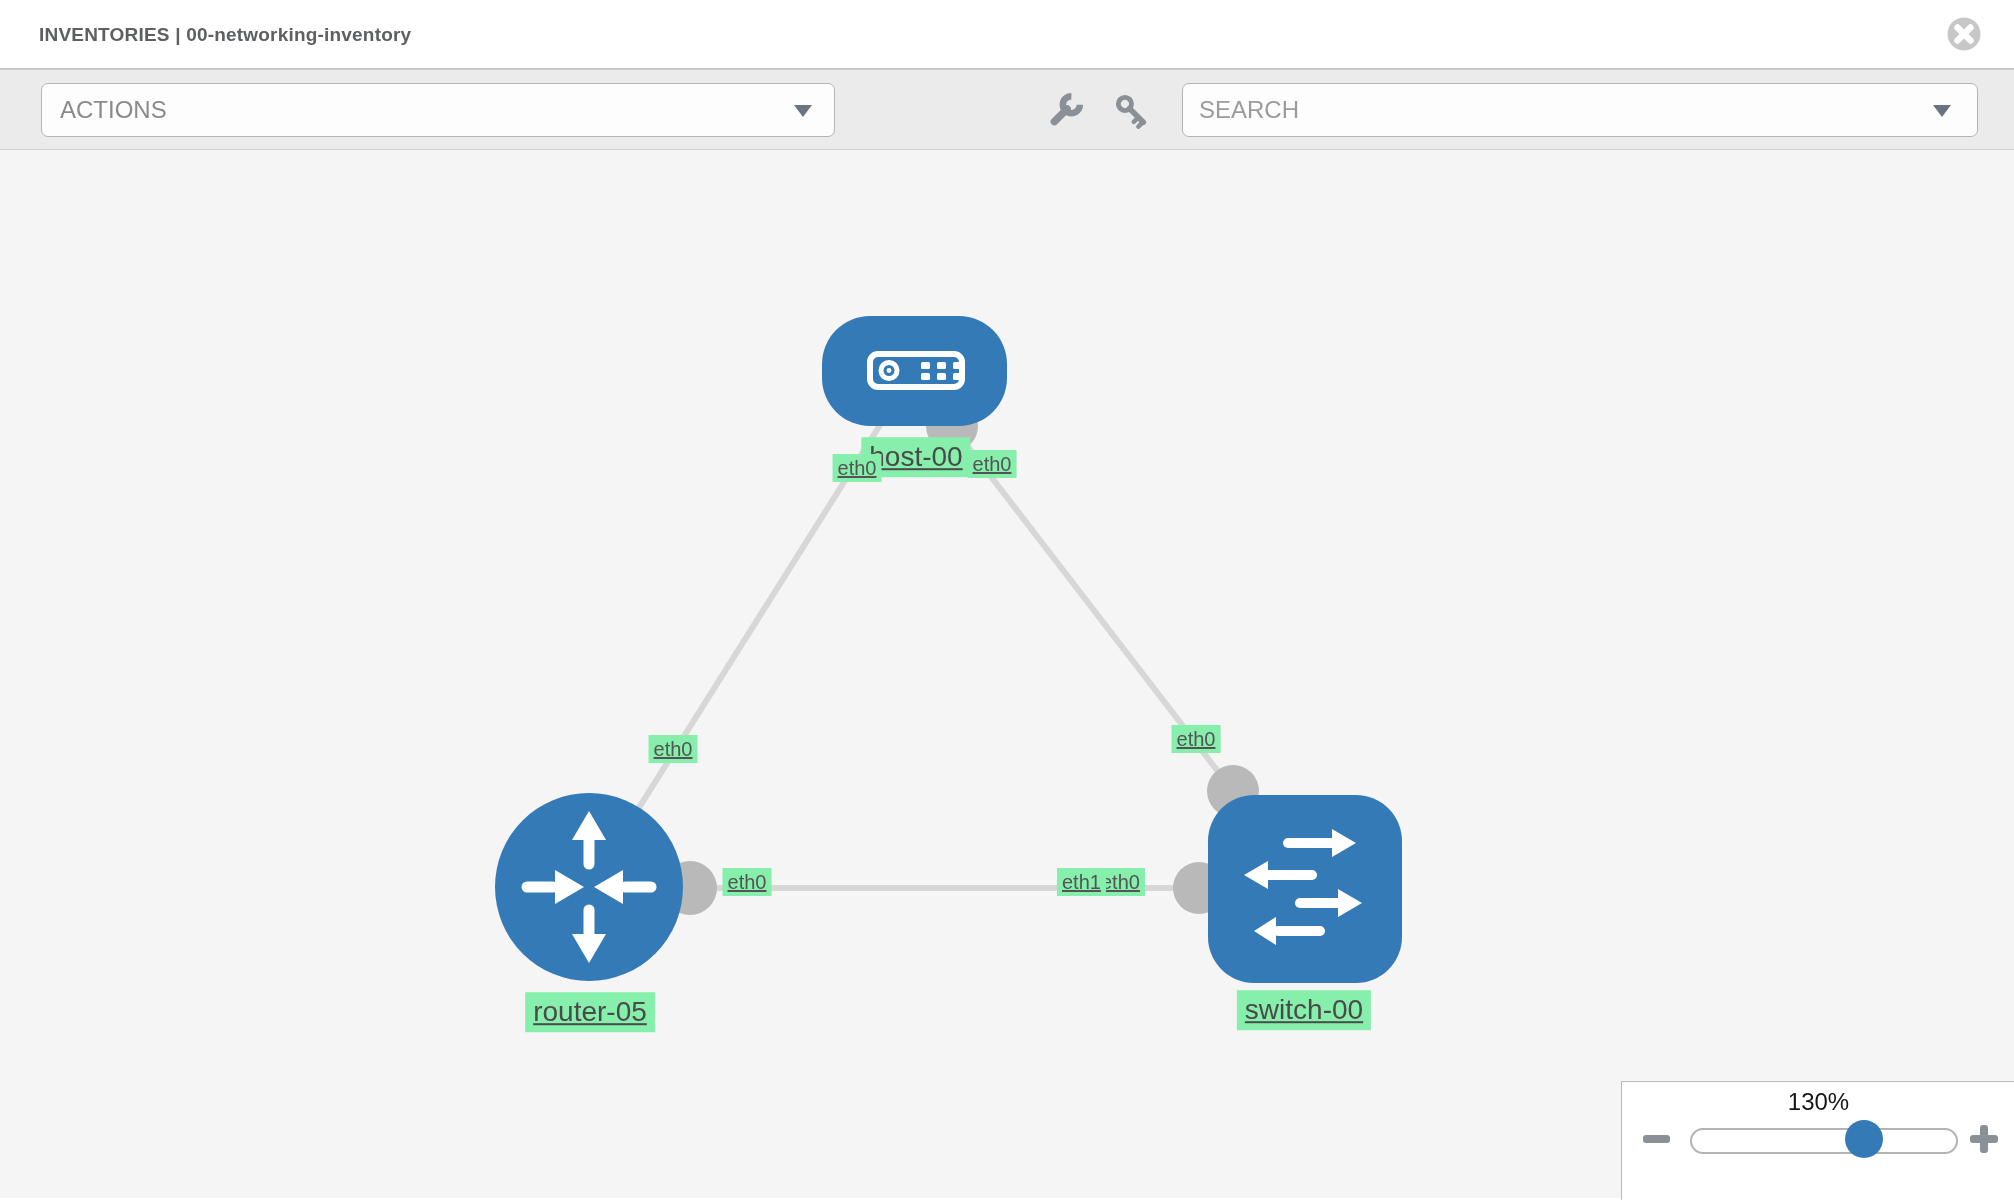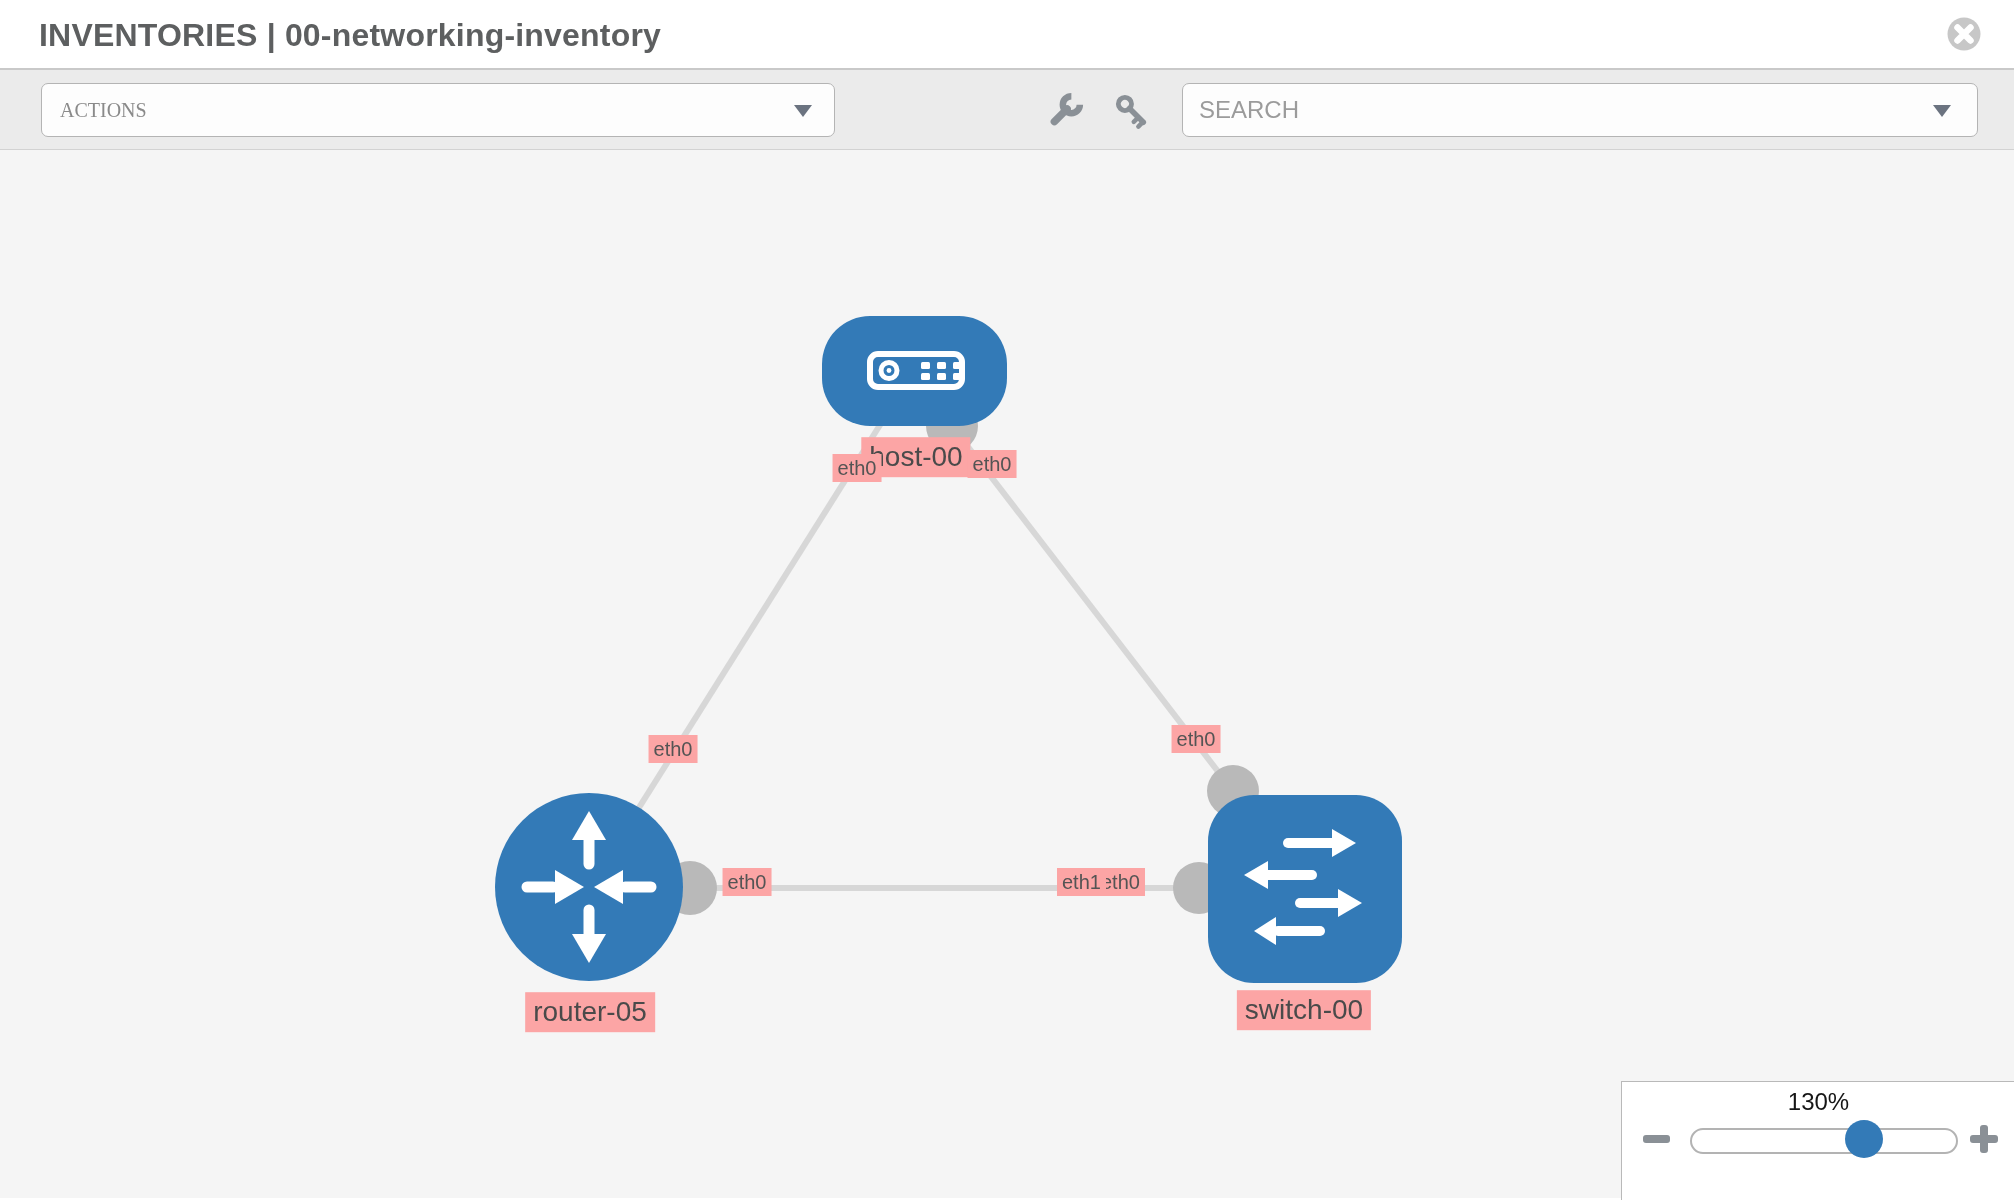--- a/index.html
+++ b/index.html
@@ -2,51 +2,51 @@
 <html><head>
 <meta charset="utf-8">
 <style>
   * { margin:0; padding:0; box-sizing:border-box; }
   html,body { width:2014px; height:1200px; overflow:hidden;
               font-family:"Liberation Sans", sans-serif; background:#ffffff; }
 
   
   .hdr { position:relative; height:70px; background:#ffffff; border-bottom:2px solid #c9c9c9; }
   .hdr h1 { position:absolute; left:39px; top:0; line-height:70px;
-            font-size:32px; font-weight:bold; color:#5d5f60; letter-spacing:0.2px; }
+            font-size:19px; font-weight:bold; color:#5d5f60; letter-spacing:0.2px; }
   .close-btn { position:absolute; left:1946px; top:16px; width:36px; height:36px;
                border:none; background:transparent; cursor:pointer; }
 
   
   .toolbar { position:relative; height:80px; background:#ebebeb; border-bottom:1px solid #d2d2d2; }
   .box { position:absolute; top:13px; height:54px; background:#fdfdfd;
          border:1px solid #b4b4b4; border-radius:7px; }
   .actions { left:41px; width:794px; }
   .actions .lbl { position:absolute; left:18px; top:0; line-height:52px;
-                  font-size:20px; color:#8a8a8a;font-family:Liberation Serif, serif; }
+                  font-size:24px; color:#8a8a8a; }
   .caret { position:absolute; top:21px; width:0; height:0;
            border-left:9px solid transparent; border-right:9px solid transparent;
            border-top:12px solid #6b7380; }
   .actions .caret { right:22px; }
   .searchbox { left:1182px; width:796px; }
   .searchbox input { position:absolute; left:0; top:0; width:100%; height:100%;
                      border:none; background:transparent; outline:none;
                      padding:0 60px 0 16px; font-size:24px; color:#555;
                      font-family:"Liberation Sans", sans-serif; }
   .searchbox input::placeholder { color:#9b9b9b; opacity:1; }
   .searchbox .caret { right:26px; }
   .tool-ic { position:absolute; top:20px; cursor:pointer; }
   .tool-ic.wrench { left:1044px; }
   .tool-ic.key { left:1111px; }
 
   
   .canvas { position:relative; width:2014px; height:1048px; background:#f5f5f5; }
   .graph { position:absolute; left:0; top:0; }
 
-  .chip { position:absolute; background:#fca5a5; white-space:nowrap; line-height:1.2; }
+  .chip { position:absolute; background:#86efac; white-space:nowrap; line-height:1.2;text-decoration:underline; }
   .node-label { font-size:28px; color:#4a4a4a; padding:3px 8px; transform:translate(-50%,-50%); }
   .if-label   { font-size:20px; color:#545454; padding:2px 5px; transform:translate(-50%,-50%); }
   .if-label.abs { transform:none; }
 
   
   .zoom-panel { position:absolute; left:1621px; top:931px; width:400px; height:125px;
                 background:#ffffff; border:1px solid #b9b9b9; }
   .zoom-pct { position:absolute; top:6px; left:0; width:393px; text-align:center;
               font-size:24px; color:#161616; }
   .zbar { position:absolute; background:#8a9096; border-radius:3px; }

